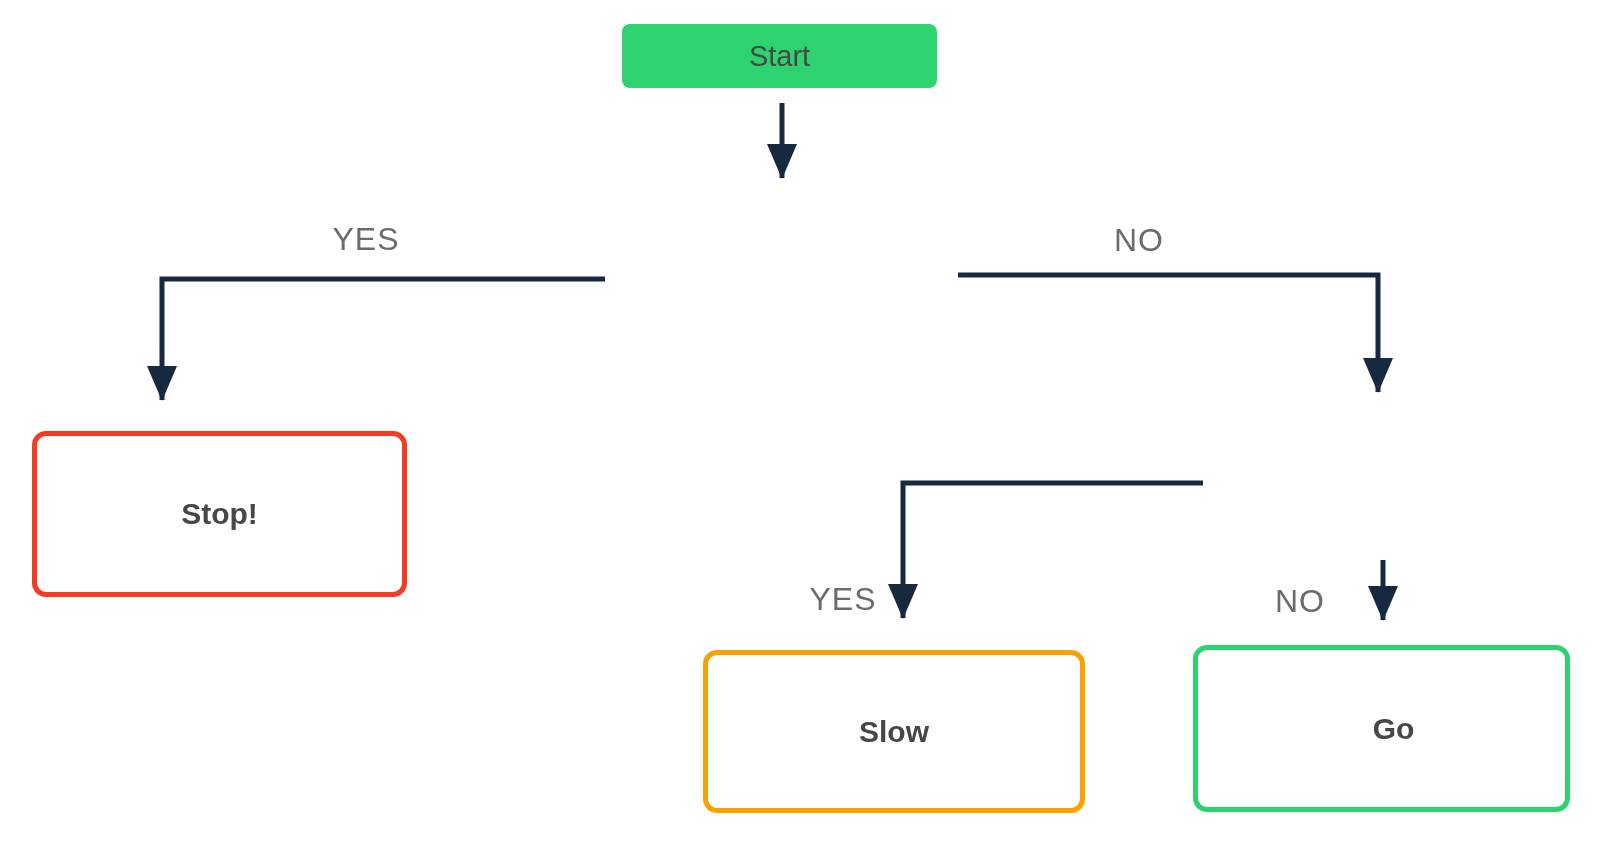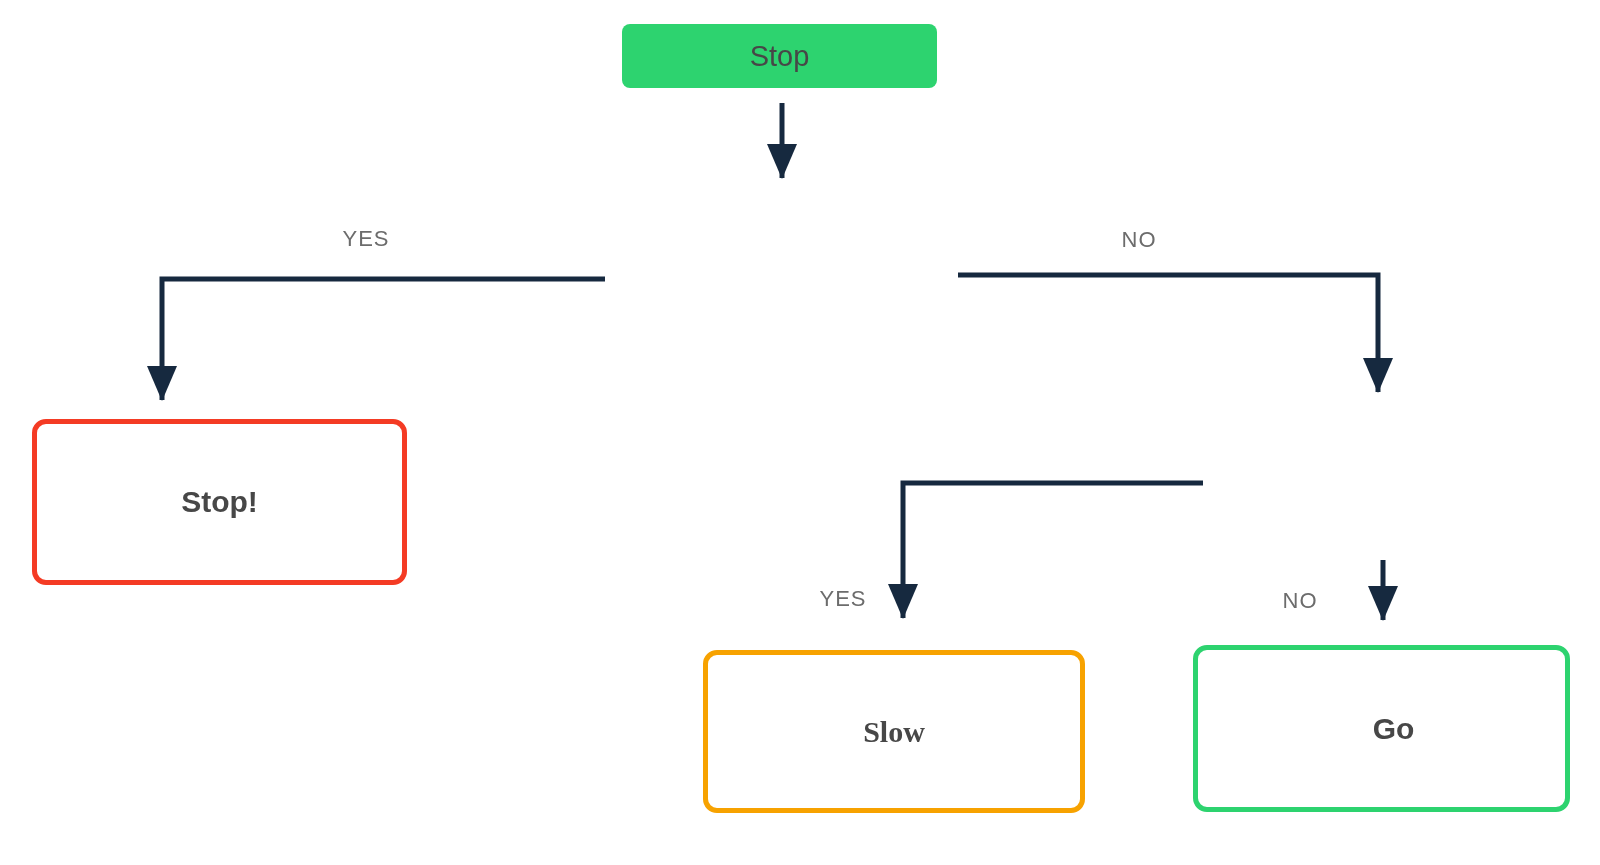--- a/index.html
+++ b/index.html
@@ -55,28 +55,28 @@
   .node-red-question { left: 605px; top: 200px; width: 353px; height: 155px; }
   .node-yellow-question { left: 1203px; top: 400px; width: 355px; height: 155px; }
   .node-outcome {
     background: #ffffff;
     border-radius: 14px;
     border: 5px solid;
     color: var(--text_dark, #4d4d4d);
     font-size: 30px;
     font-weight: bold;
   }
-  .node-stop { left: 32px; top: 419px; width: 375px; height: 166px; border-color: var(--red, #f43b24); }
-  .node-slow { left: 703px; top: 650px; width: 382px; height: 163px; border-color: var(--orange, #f7a200); font-family: Liberation Serif, serif; }
+  .node-stop { left: 32px; top: 431px; width: 375px; height: 166px; border-color: var(--red, #f43b24); }
+  .node-slow { left: 703px; top: 650px; width: 382px; height: 163px; border-color: var(--orange, #f7a200); }
   .node-go   { left: 1193px; top: 645px; width: 377px; height: 167px; border-color: var(--green2, #2dd36f); padding-left: 24px; }
   .edge-label {
     position: absolute;
     transform: translate(-50%, -50%);
     color: var(--edge_label, #6c6c6c);
-    font-size: 22px;
+    font-size: 32px;
     letter-spacing: 1px;
     white-space: nowrap;
   }
   .edge-label-red-yes    { left: 366px;  top: 239px; }
   .edge-label-red-no     { left: 1139px; top: 240px; }
   .edge-label-yellow-yes { left: 843px;  top: 599px; }
   .edge-label-yellow-no  { left: 1300px; top: 601px; }
 </style>
 </head>
 <body>
@@ -90,21 +90,21 @@
       </marker>
     </defs>
     <path class="edge" d="M782,103 L782,178" marker-end="url(#arrowhead)"></path>
     <path class="edge" d="M605,279 L162,279 L162,400" marker-end="url(#arrowhead)"></path>
     <path class="edge" d="M958,275 L1378,275 L1378,392" marker-end="url(#arrowhead)"></path>
     <path class="edge" d="M1203,483 L903,483 L903,618" marker-end="url(#arrowhead)"></path>
     <path class="edge" d="M1383,560 L1383,620" marker-end="url(#arrowhead)"></path>
   </svg>
 
   <div class="node node-start">
-    <span>Stop</span>
+    <span>Start</span>
   </div>
 
 
 
   <div class="node node-outcome node-stop">
     <span>Stop!</span>
   </div>
 
   <div class="node node-outcome node-slow">
     <span>Slow</span>

